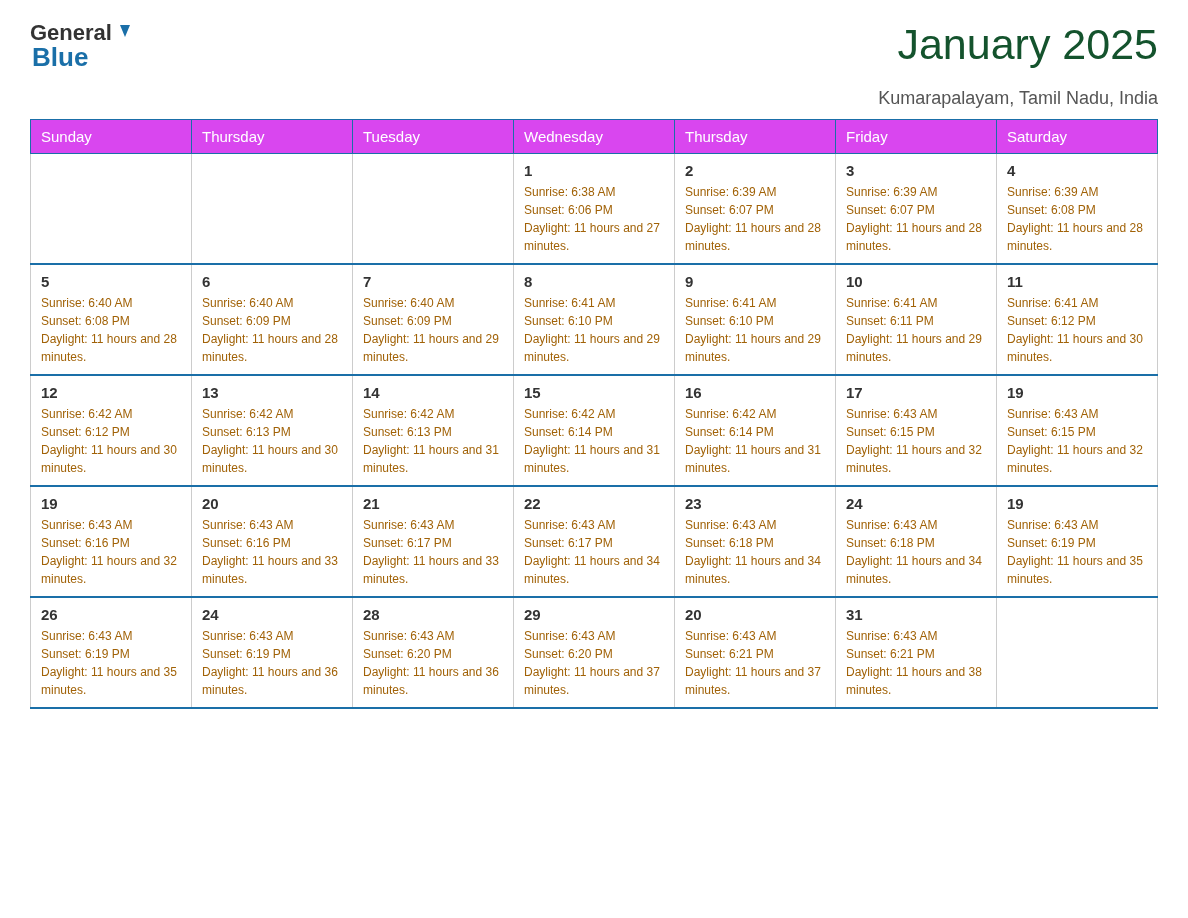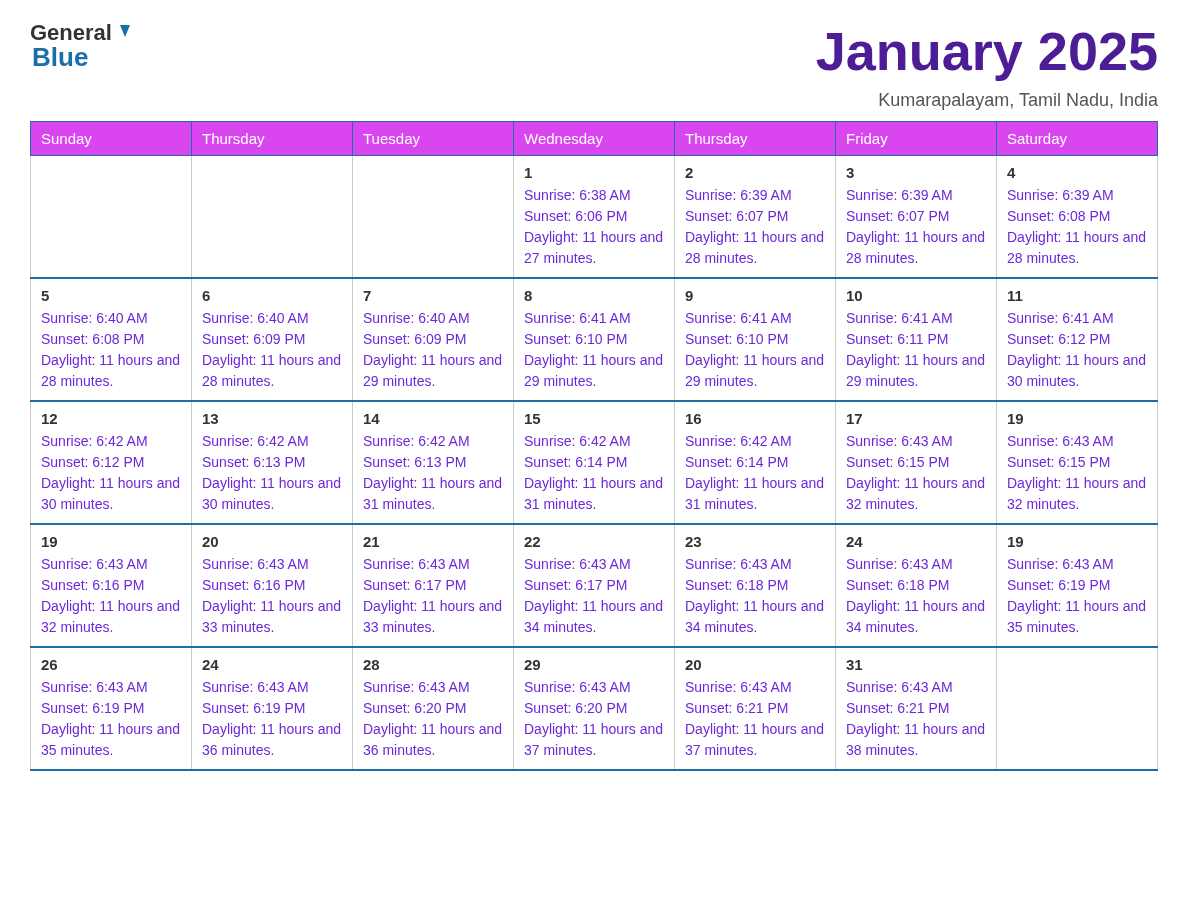--- a/index.html
+++ b/index.html
@@ -29,28 +29,28 @@
     }
     .logo-text-blue {
       font-size: 26px;
       font-weight: bold;
       color: #1a6fa8;
     }
     .title-section {
       text-align: right;
     }
     .calendar-title {
-      font-size: 54px;
-      font-weight: bold;
-      color: #4c1d95;
+      font-size: 43px;
+      font-weight: normal;
+      color: #14532d;
     }
     .location {
       font-size: 18px;
       color: #555;
-      margin-top: 8px;
+      margin-top: 19px;
     }
     .calendar {
       width: 100%;
       border-collapse: collapse;
       margin-top: 10px;
     }
     .calendar thead tr {
       background-color: #d946ef;
     }
     .calendar thead th {
@@ -73,22 +73,22 @@
       color: #333;
     }
     .day-number {
       font-size: 15px;
       font-weight: bold;
       color: #333;
       display: block;
       margin-bottom: 4px;
     }
     .day-info {
-      font-size: 14px;
-      color: #6d28d9;
+      font-size: 12px;
+      color: #a16207;
       line-height: 1.5;
     }
     .empty-cell {
       background: #fff;
     }
   </style>
 </head>
 <body>
 
 <div class="header">

